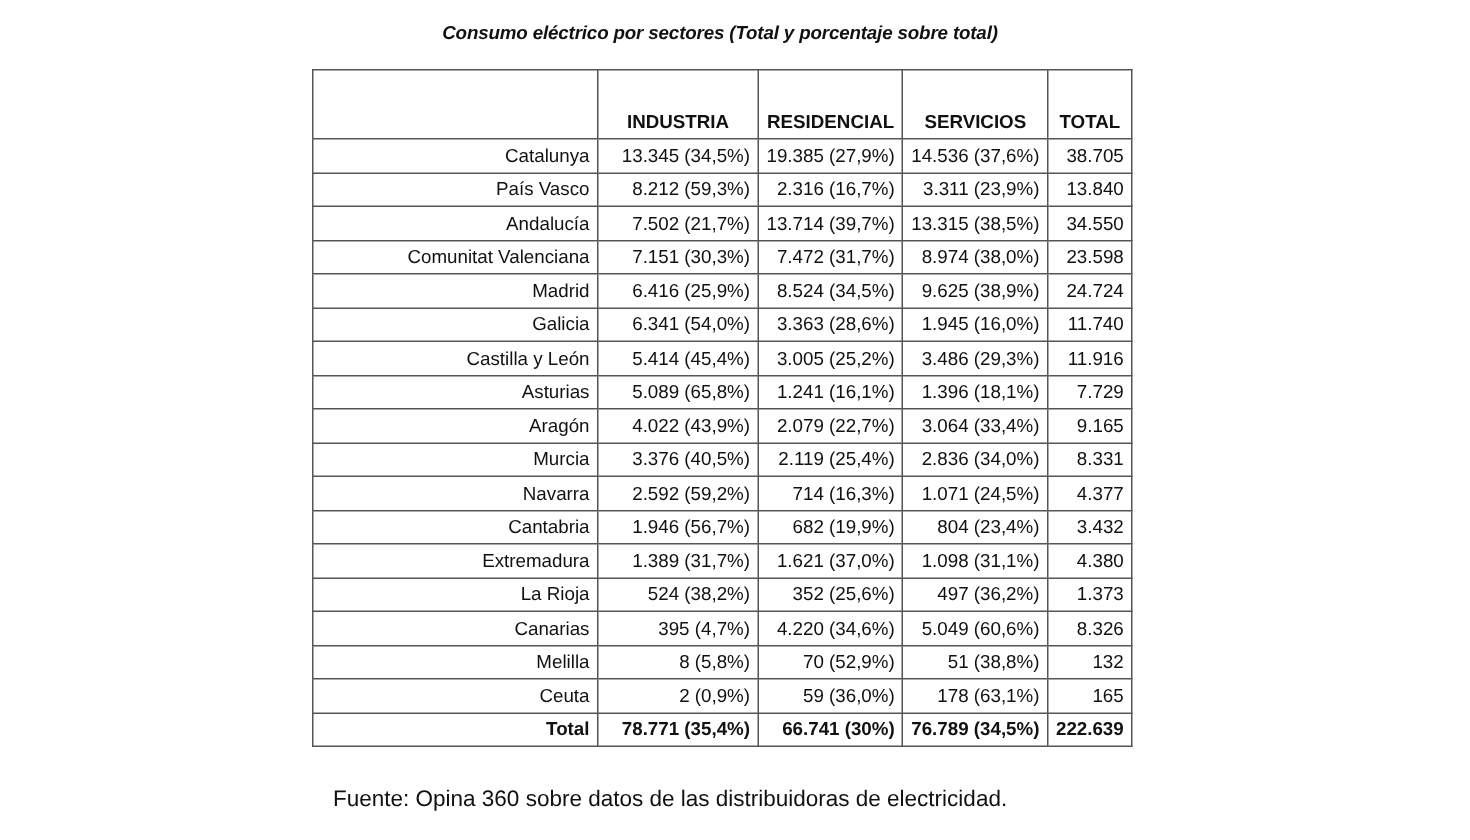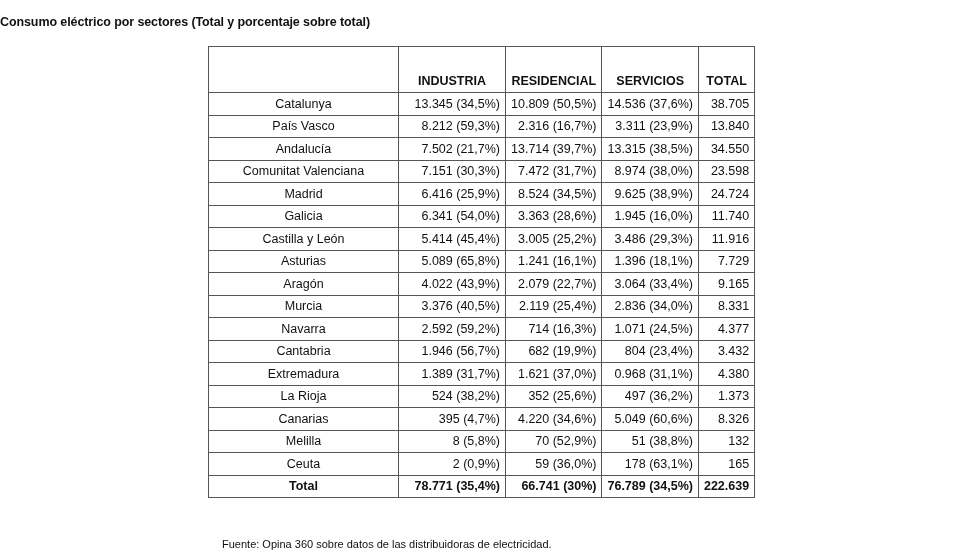--- a/index.html
+++ b/index.html
@@ -13,24 +13,25 @@
       position: relative;
       overflow: hidden;
       font-family: "Liberation Sans", "DejaVu Sans", sans-serif;
       color: #111111;
     }
     .title {
       position: absolute;
       left: 0;
       top: 15px;
       width: 960px;
-      text-align: left;
+      text-align: center;
       font-weight: bold;
       font-size: 12.5px;
       letter-spacing: -0.1px;
+      font-style: italic;
     }
     table.data {
       position: absolute;
       left: 208px;
       top: 46px;
       border-collapse: collapse;
       font-size: 12.5px;
       table-layout: fixed;
       border-radius: 10px;
     }
@@ -46,35 +47,35 @@
       padding-bottom: 4px;
       font-weight: bold;
       text-align: center;
     }
     table.data td {
       height: 21.5px;
       vertical-align: middle;
       text-align: right;
     }
     table.data td.region {
-      text-align: center;
+      text-align: right;
     }
     table.data tr.total-row td {
       font-weight: bold;
     }
     col.c-region { width: 190px; }
     col.c-ind { width: 107px; }
     col.c-res { width: 96px; }
     col.c-ser { width: 92px; }
     col.c-tot { width: 53px; }
     .source {
       position: absolute;
       left: 222px;
-      top: 538px;
-      font-size: 11px;
+      top: 524px;
+      font-size: 15px;
       color: #111111;
     }
   </style>
 </head>
 <body>
 
 <div class="title">Consumo eléctrico por sectores (Total y porcentaje sobre total)</div>
 
 <table class="data">
   <colgroup>
@@ -90,21 +91,21 @@
       <th>INDUSTRIA</th>
       <th>RESIDENCIAL</th>
       <th>SERVICIOS</th>
       <th>TOTAL</th>
     </tr>
   </thead>
   <tbody id="tbody">
     <tr>
         <td class="region">Catalunya</td>
         <td>13.345 (34,5%)</td>
-        <td>10.809 (50,5%)</td>
+        <td>19.385 (27,9%)</td>
         <td>14.536 (37,6%)</td>
         <td>38.705</td>
       </tr>
       <tr>
         <td class="region">País Vasco</td>
         <td>8.212 (59,3%)</td>
         <td>2.316 (16,7%)</td>
         <td>3.311 (23,9%)</td>
         <td>13.840</td>
       </tr>
@@ -175,21 +176,21 @@
         <td class="region">Cantabria</td>
         <td>1.946 (56,7%)</td>
         <td>682 (19,9%)</td>
         <td>804 (23,4%)</td>
         <td>3.432</td>
       </tr>
       <tr>
         <td class="region">Extremadura</td>
         <td>1.389 (31,7%)</td>
         <td>1.621 (37,0%)</td>
-        <td>0.968 (31,1%)</td>
+        <td>1.098 (31,1%)</td>
         <td>4.380</td>
       </tr>
       <tr>
         <td class="region">La Rioja</td>
         <td>524 (38,2%)</td>
         <td>352 (25,6%)</td>
         <td>497 (36,2%)</td>
         <td>1.373</td>
       </tr>
       <tr>

